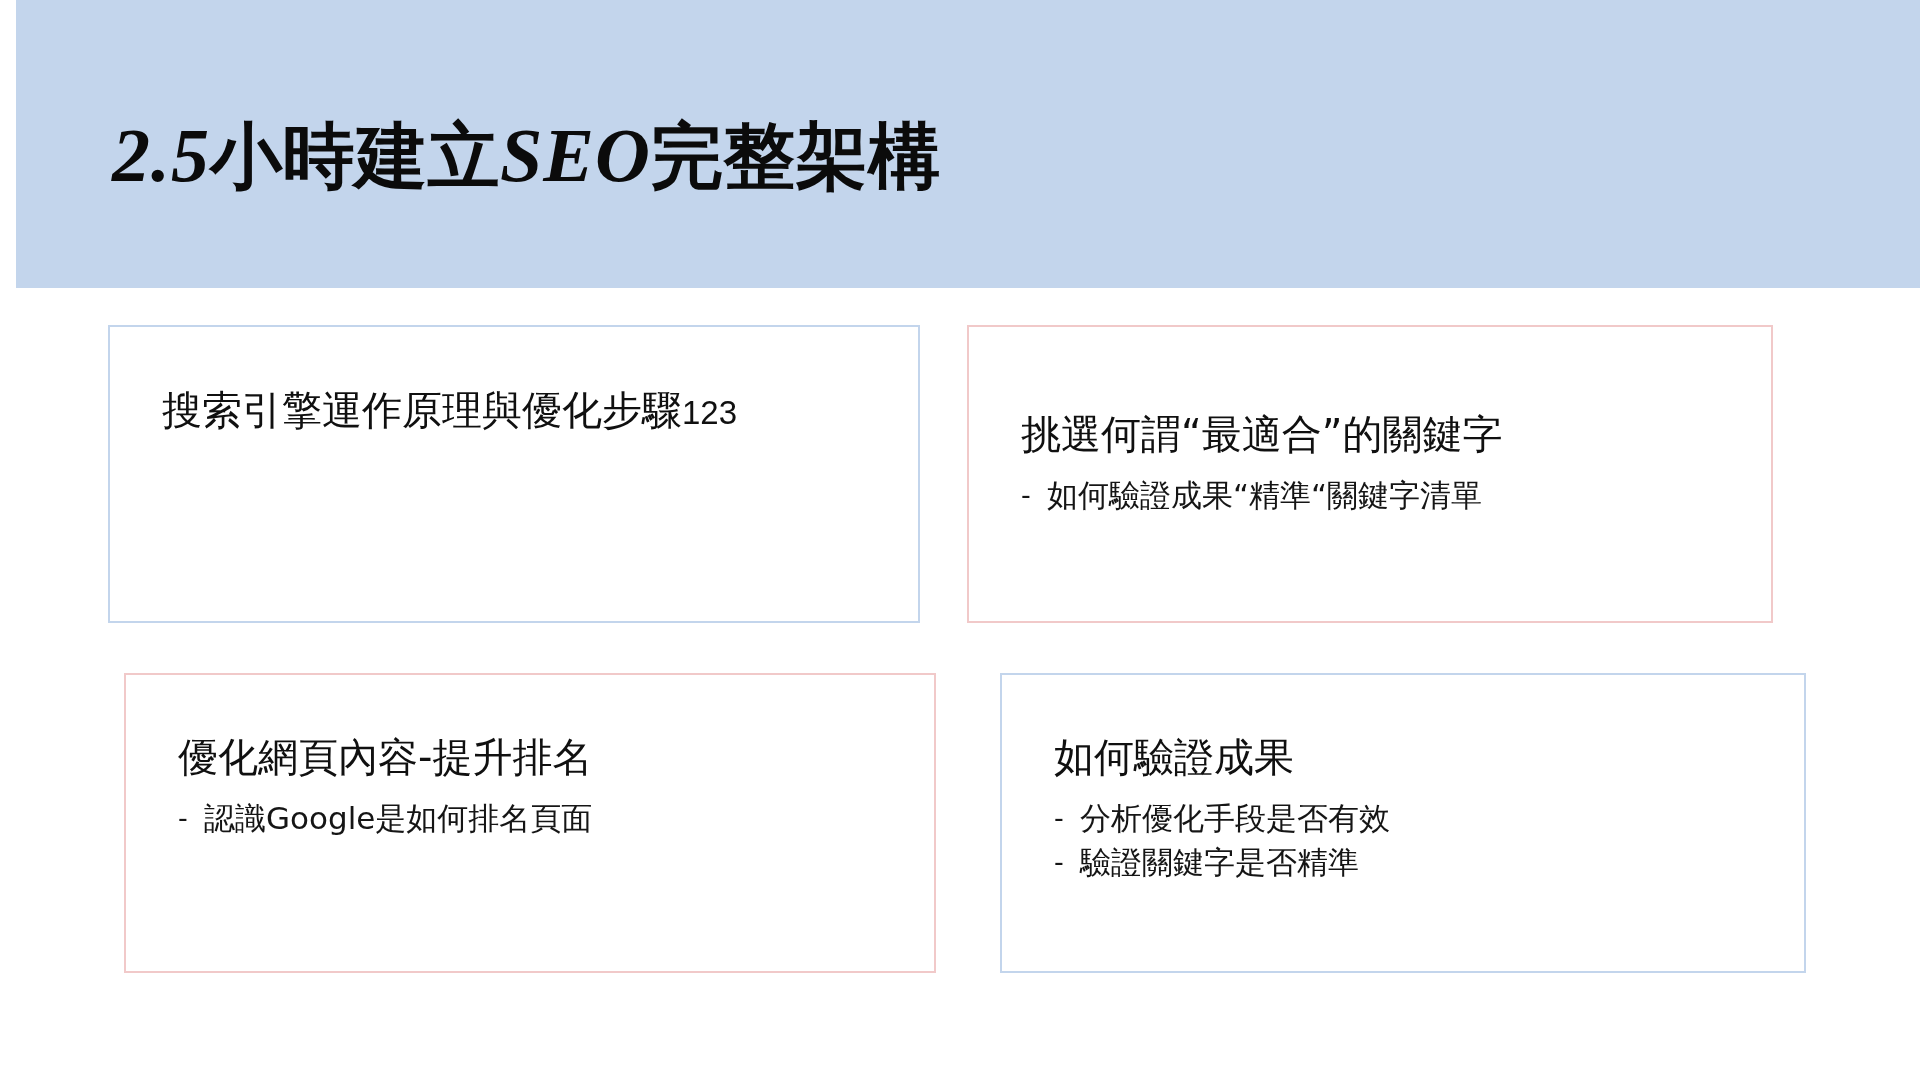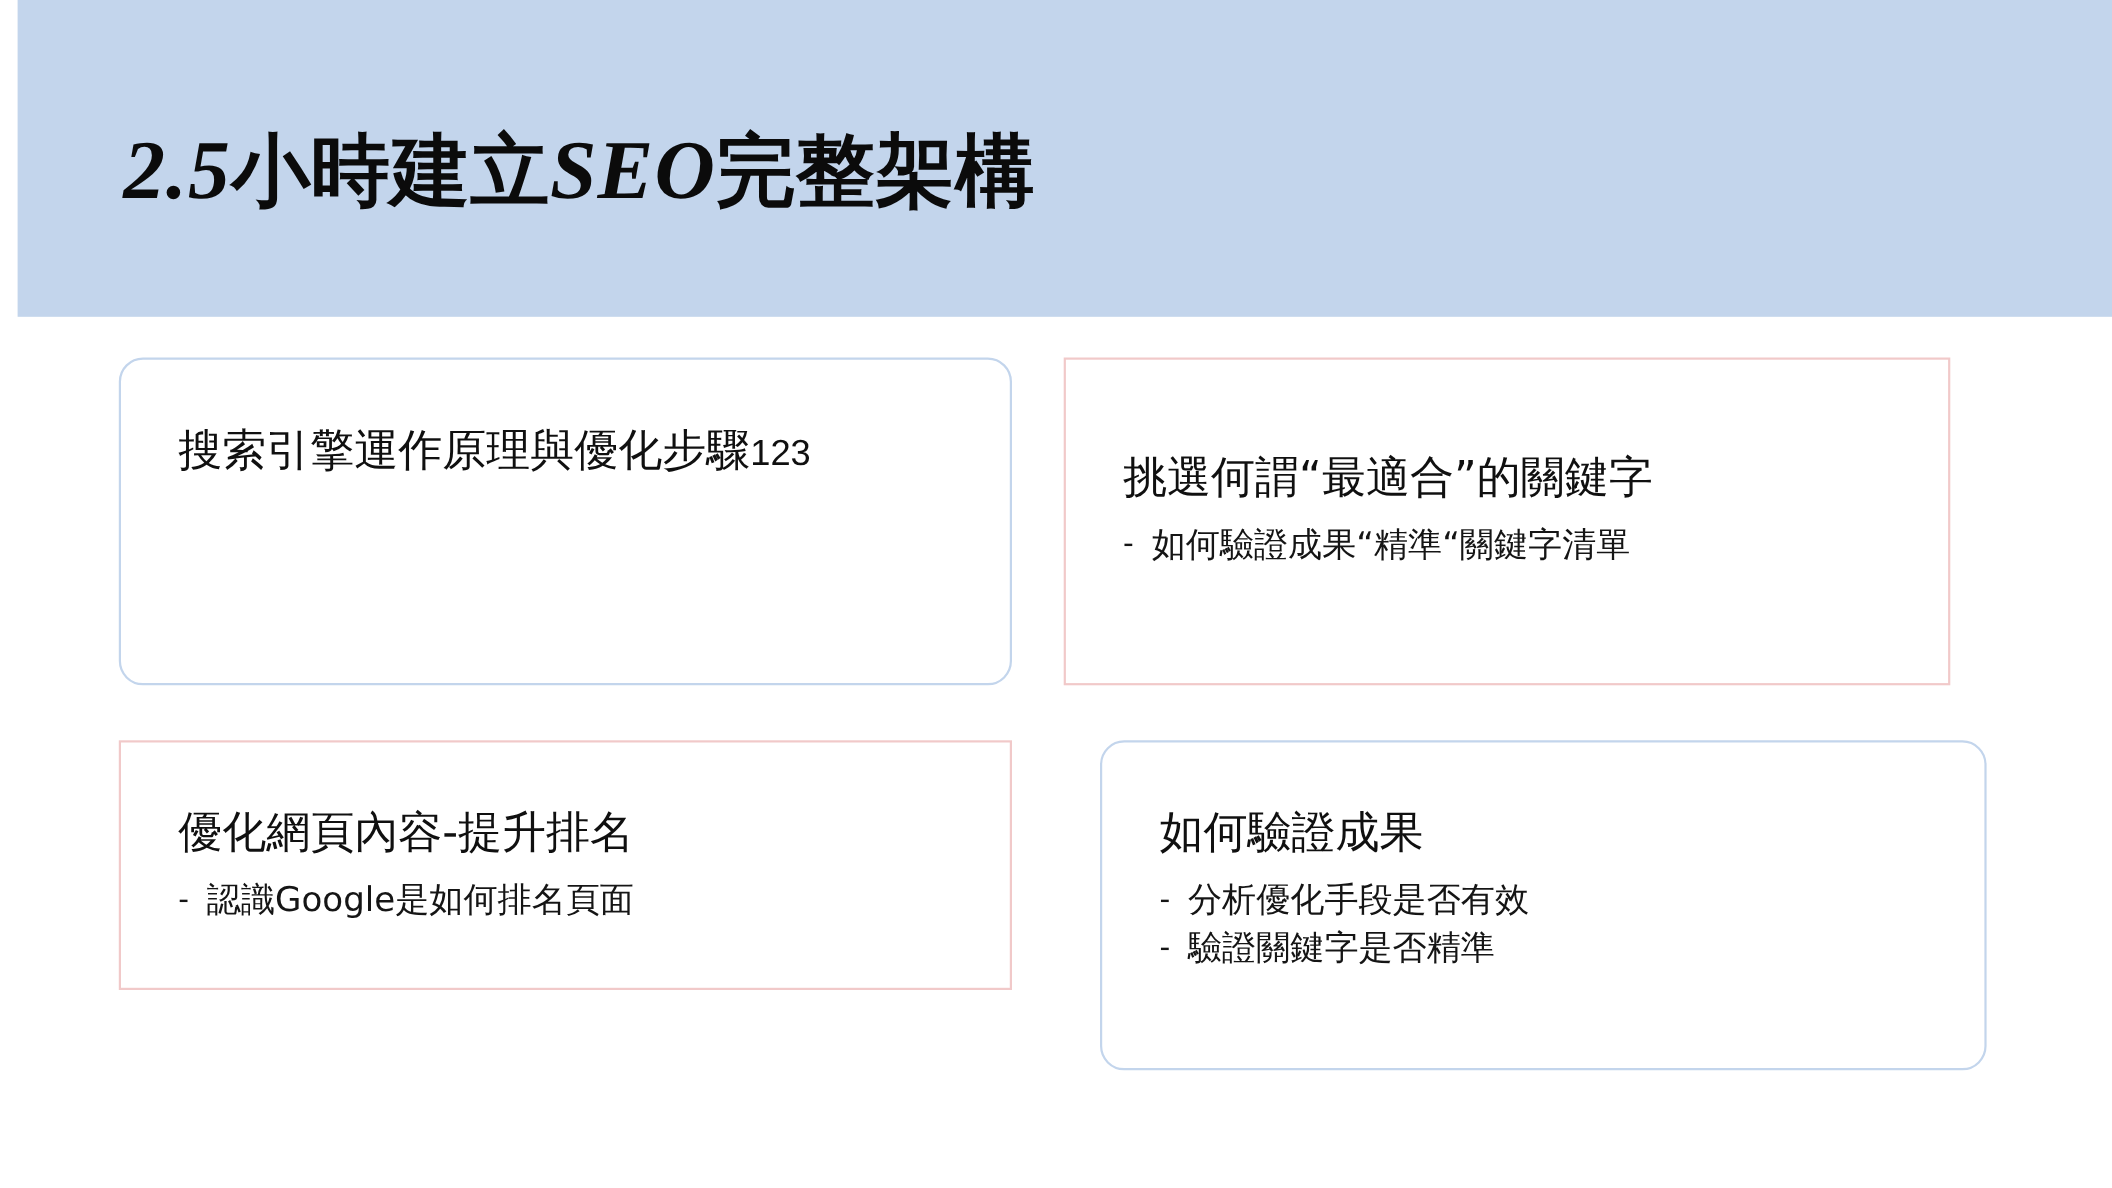--- a/index.html
+++ b/index.html
@@ -56,21 +56,21 @@
     width: 1920px;
     height: 1080px;
   }
   .card {
     position: absolute;
     box-sizing: border-box;
     background: #ffffff;
     border: 2px solid #c3d5ec;
     padding: 0;
   }
-  .card.accent-blue { border-color: #c3d5ec; border-radius: 22px; }
+  .card.accent-blue { border-color: #c3d5ec; }
   .card.accent-pink { border-color: #f1c9c9; }
 
   .card-inner {
     position: absolute;
     left: 52px;
     right: 24px;
   }
   .card-heading {
     font-family: "DejaVu Sans", "Liberation Sans", sans-serif;
     font-size: 40px;
@@ -124,21 +124,21 @@
 
   <div class="card accent-pink" style="left:967px; top:325px; width:806px; height:298px;">
     <div class="card-inner" style="top:82px;">
       <div class="card-heading"><span>挑選何謂“最適合”的關鍵字</span><span class="h-num"></span></div>
       <ul class="bullets">
         <li class="bullet"><span class="dash">-</span><span>如何驗證成果“精準“關鍵字清單</span></li>
       </ul>
     </div>
   </div>
 
-  <div class="card accent-pink" style="left:108px; top:673px; width:812px; height:227px;">
+  <div class="card accent-pink" style="left:124px; top:673px; width:812px; height:300px;">
     <div class="card-inner" style="top:57px;">
       <div class="card-heading"><span>優化網頁內容-提升排名</span><span class="h-num"></span></div>
       <ul class="bullets">
         <li class="bullet"><span class="dash">-</span><span>認識Google是如何排名頁面</span></li>
       </ul>
     </div>
   </div>
 
   <div class="card accent-blue" style="left:1000px; top:673px; width:806px; height:300px;">
     <div class="card-inner" style="top:57px;">

